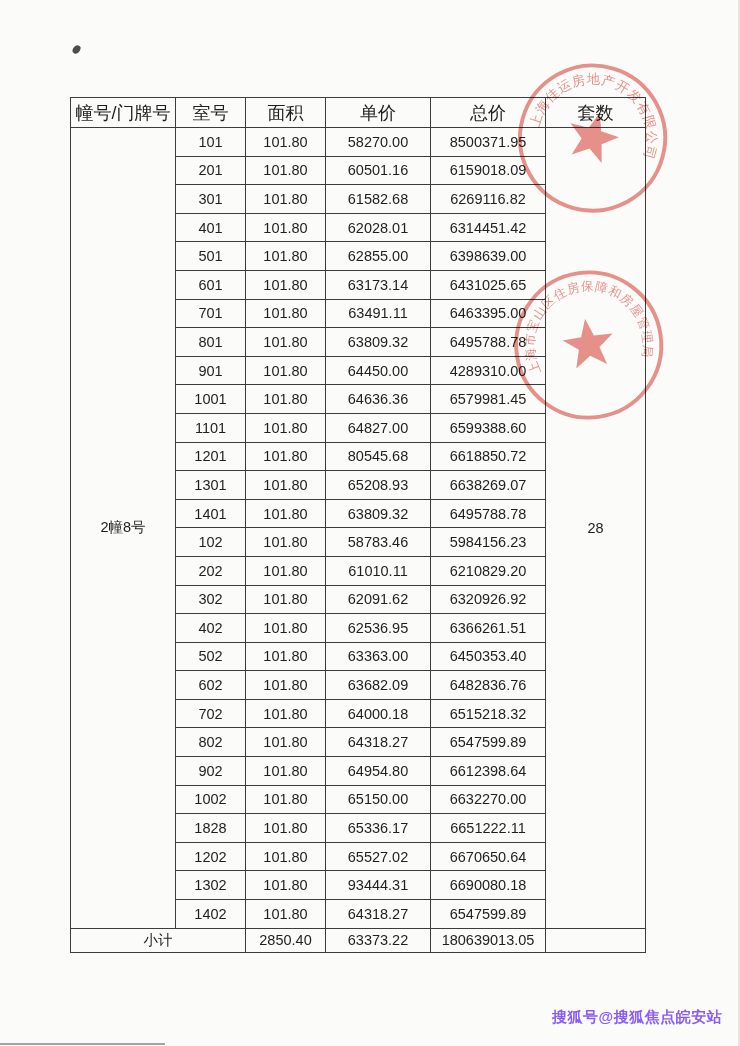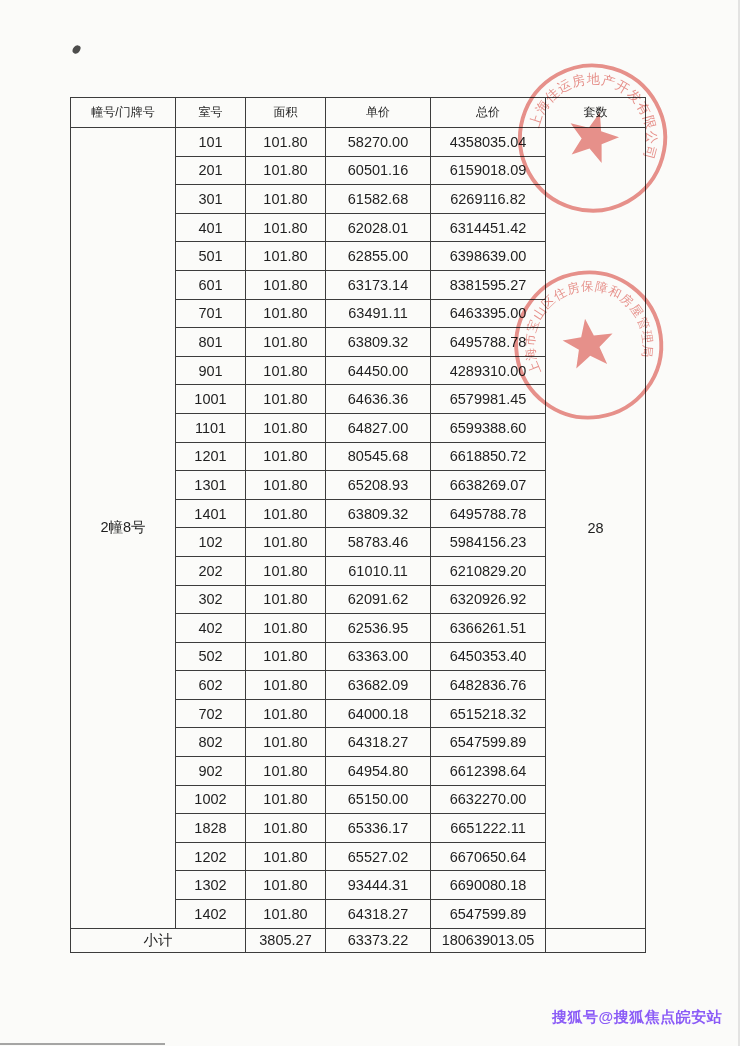--- a/index.html
+++ b/index.html
@@ -35,21 +35,21 @@
     vertical-align: middle;
     padding: 0 2px;
     font-size: 14.5px;
     color: #1f1f1f;
     font-weight: 400;
     overflow: hidden;
     white-space: nowrap;
   }
   table.price-table th {
     height: 29px;
-    font-size: 12px;
+    font-size: 18px;
   }
   table.price-table td {
     height: 27.6px;
   }
   table.price-table tr.subtotal-row td {
     height: 23px;
   }
   col.c-building { width: 105px; }
   col.c-room     { width: 70px;  }
   col.c-area     { width: 80px;  }
@@ -154,21 +154,21 @@
         <th>总价</th>
         <th>套数</th>
       </tr>
     </thead>
     <tbody>
         <tr>
           <td rowspan="28">2幢8号</td>
           <td>101</td>
           <td>101.80</td>
           <td>58270.00</td>
-          <td>4358035.04</td>
+          <td>8500371.95</td>
           <td rowspan="28">28</td>
         </tr>
         <tr>
           <td>201</td>
           <td>101.80</td>
           <td>60501.16</td>
           <td>6159018.09</td>
         </tr>
         <tr>
           <td>301</td>
@@ -185,21 +185,21 @@
         <tr>
           <td>501</td>
           <td>101.80</td>
           <td>62855.00</td>
           <td>6398639.00</td>
         </tr>
         <tr>
           <td>601</td>
           <td>101.80</td>
           <td>63173.14</td>
-          <td>8381595.27</td>
+          <td>6431025.65</td>
         </tr>
         <tr>
           <td>701</td>
           <td>101.80</td>
           <td>63491.11</td>
           <td>6463395.00</td>
         </tr>
         <tr>
           <td>801</td>
           <td>101.80</td>
@@ -321,21 +321,21 @@
           <td>6690080.18</td>
         </tr>
         <tr>
           <td>1402</td>
           <td>101.80</td>
           <td>64318.27</td>
           <td>6547599.89</td>
         </tr>
         <tr class="subtotal-row">
           <td colspan="2">小计</td>
-          <td>3805.27</td>
+          <td>2850.40</td>
           <td>63373.22</td>
           <td>180639013.05</td>
           <td></td>
         </tr>
       </tbody>
   </table>
 </div>
 
 <div class="stamp stamp-1">
   <svg viewBox="0 0 200 200" width="156" height="156" aria-hidden="true">

